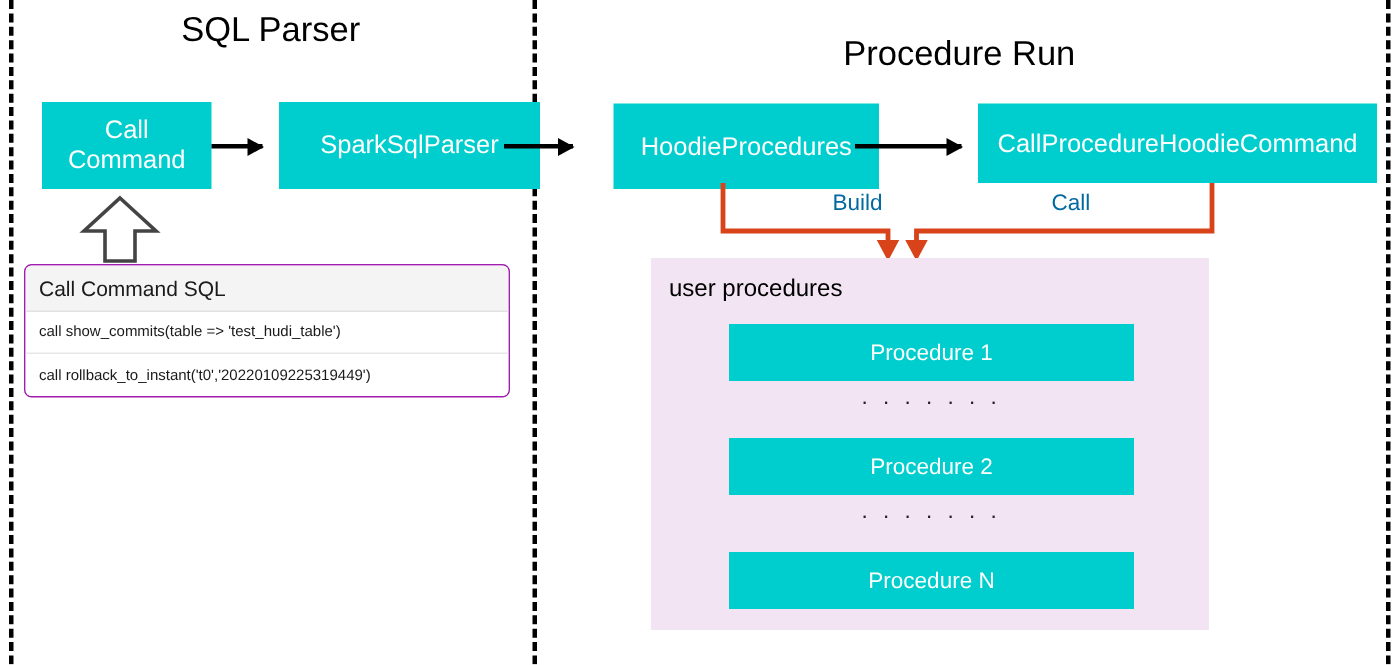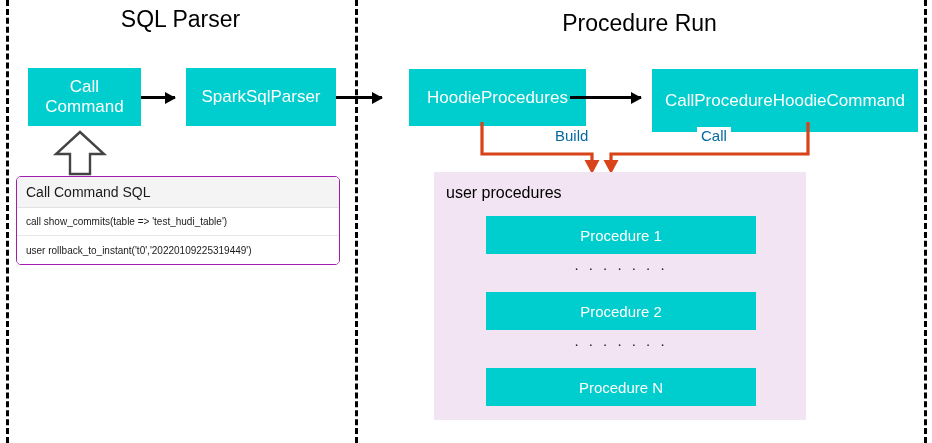--- a/index.html
+++ b/index.html
@@ -41,40 +41,40 @@
     line-height: 1;
   }
   #title-sql {
     left: 6px;
     width: 349px;
     top: 8px;
   }
   #title-proc {
     left: 355px;
     width: 569px;
-    top: 12px;
+    top: 24px;
   }
 
   
   .tealbox {
     position: absolute;
     background: #00CDCD;
     color: #ffffff;
     display: flex;
     align-items: center;
     justify-content: center;
     text-align: center;
     font-size: 17px;
     line-height: 1.15;
     box-sizing: border-box;
   }
   #box-call-command      { left: 28px;  top: 68px;  width: 113px; height: 58px; }
-  #box-spark-sql-parser  { left: 186px; top: 68px;  width: 150px; height: 58px; align-items: center; }
+  #box-spark-sql-parser  { left: 186px; top: 68px;  width: 174px; height: 58px; align-items: center; }
   #box-hoodie-procedures { left: 393px; top: 69px;  width: 177px; height: 57px; margin-left: 16px; }
-  #box-call-procedure    { left: 652px; top: 69px;  width: 266px; height: 63px; }
+  #box-call-procedure    { left: 652px; top: 69px;  width: 266px; height: 53px; }
 
   
   .h-arrow {
     position: absolute;
     height: 3px;
     background: #000000;
   }
   .h-arrow::after {
     content: "";
     position: absolute;
@@ -238,21 +238,21 @@
   <div class="h-arrow" id="arrow-ssp-to-hp"></div>
   <div class="h-arrow" id="arrow-hp-to-cphc"></div>
 
   <svg id="hollow-up-arrow" viewBox="0 0 56 46">
     <polygon points="28,2 52,24 38,24 38,44 18,44 18,24 4,24" fill="#ffffff" stroke="#444444" stroke-width="2.4" stroke-linejoin="miter"></polygon>
   </svg>
 
   <div id="sql-box">
     <div id="sql-box-header">Call Command SQL</div>
     <div class="sql-row">call show_commits(table =&gt; 'test_hudi_table')</div>
-    <div class="sql-row">user rollback_to_instant('t0','20220109225319449')</div>
+    <div class="sql-row">call rollback_to_instant('t0','20220109225319449')</div>
   </div>
 
   <svg id="orange-connectors" viewBox="0 0 370 54">
 
     <path d="M 22,0 L 22,32 L 132,32 L 132,40" fill="none" stroke="#D8431A" stroke-width="3.2"></path>
     <polygon points="124.5,38 139.5,38 132,52" fill="#D8431A"></polygon>
 
     <path d="M 348,0 L 348,32 L 151,32 L 151,40" fill="none" stroke="#D8431A" stroke-width="3.2"></path>
     <polygon points="143.5,38 158.5,38 151,52" fill="#D8431A"></polygon>
   </svg>

